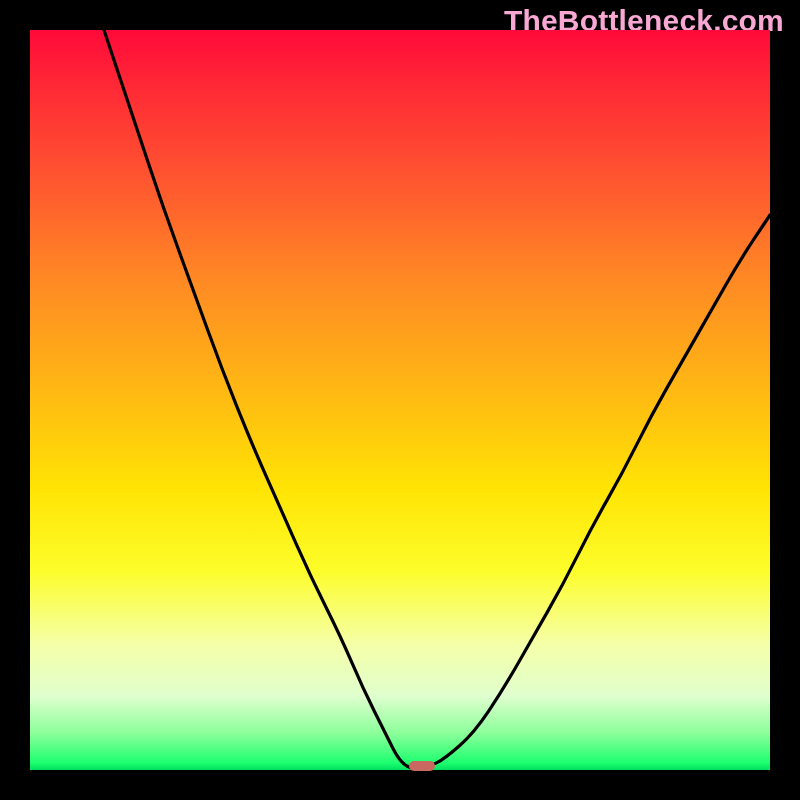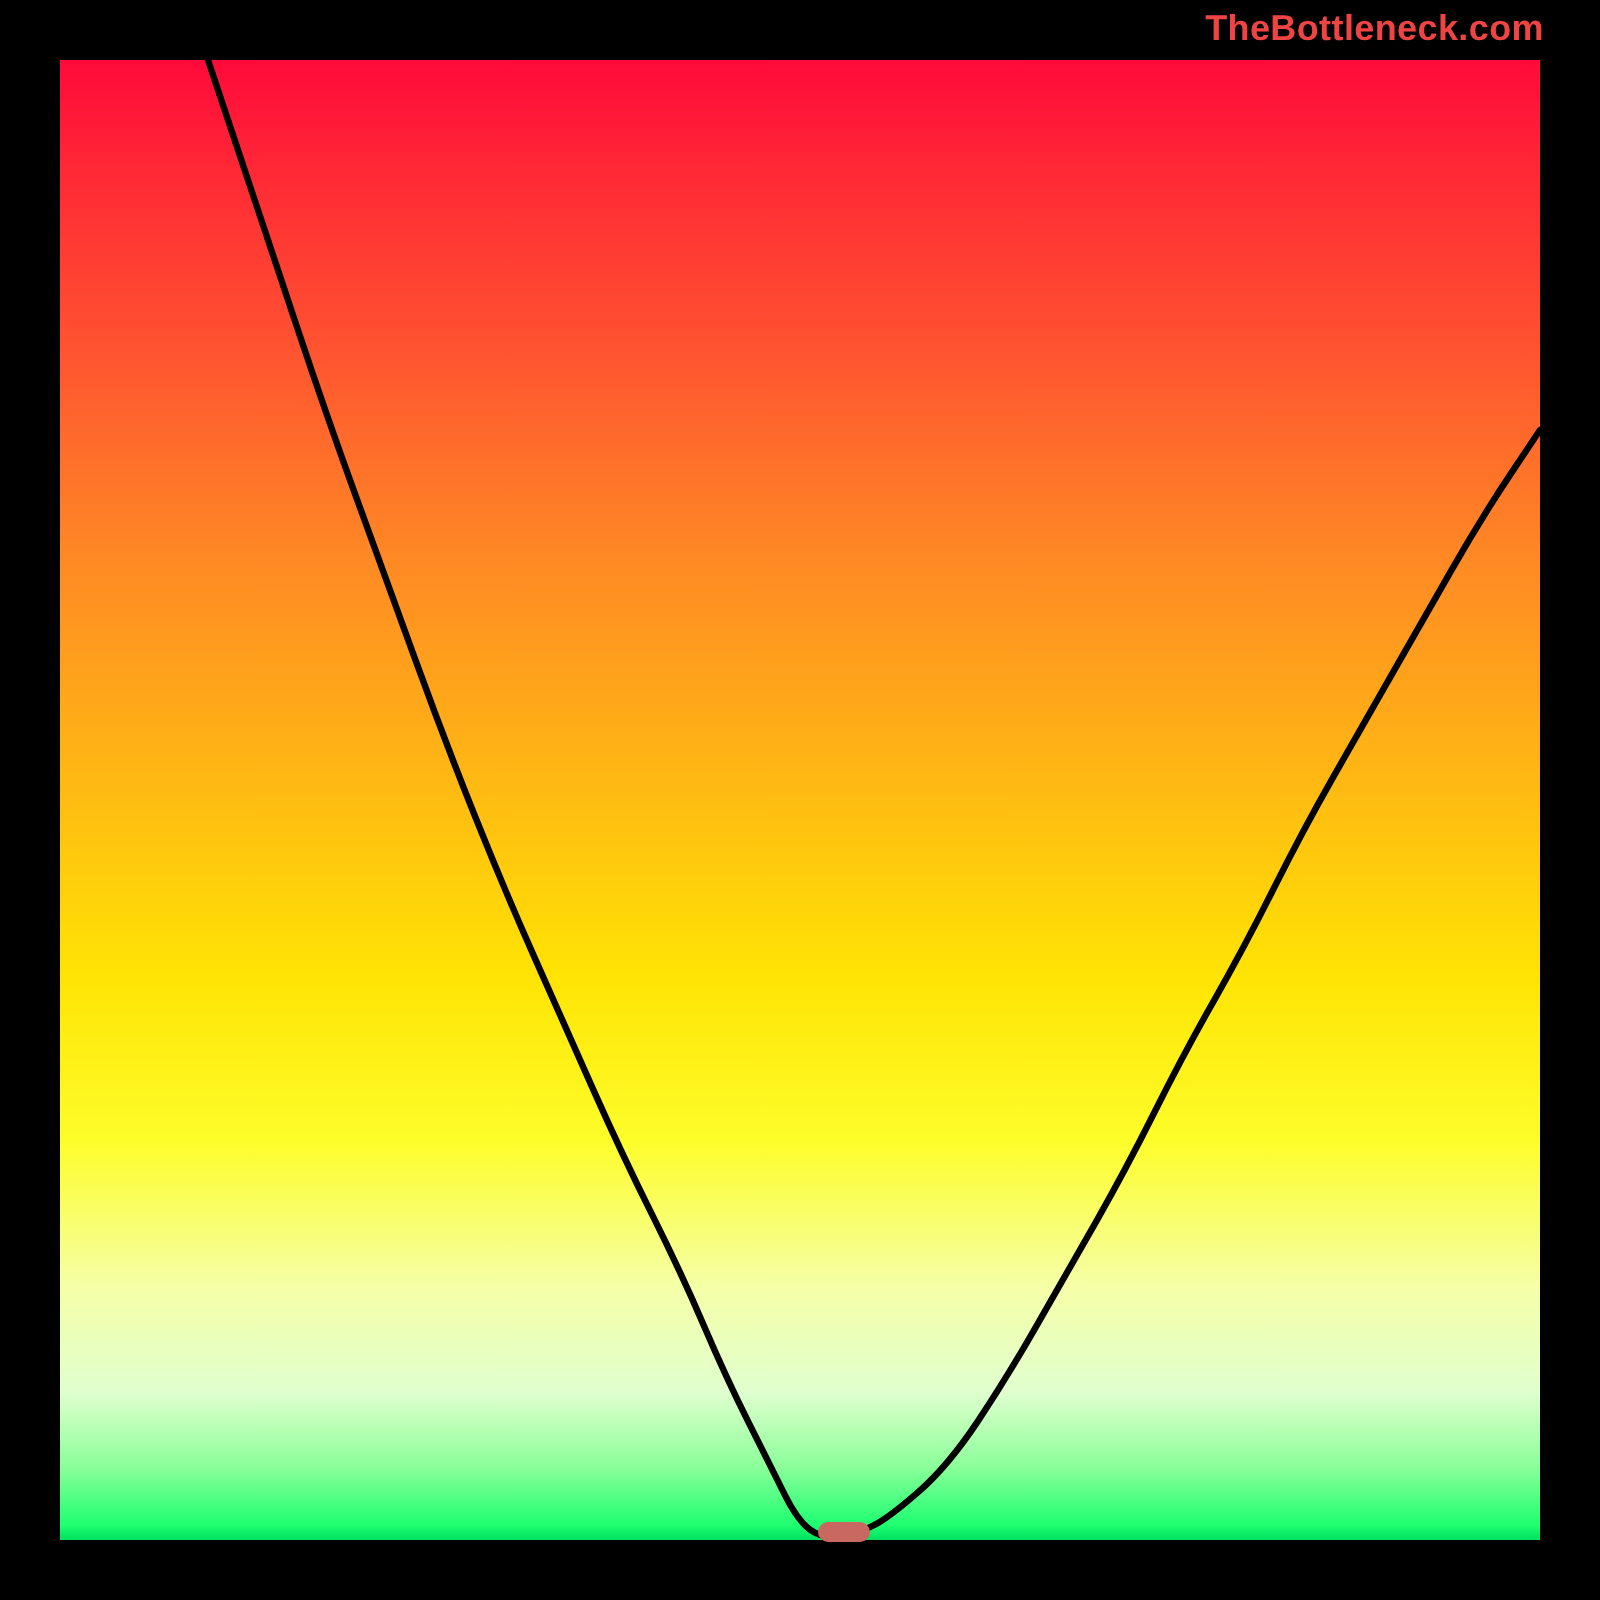--- a/index.html
+++ b/index.html
@@ -13,23 +13,23 @@
   }
   .frame {
     position: relative;
     width: 800px;
     height: 800px;
     background: #000;
   }
   .attribution {
     position: absolute;
     top: 4px;
-    right: 28px;
-    color: #ef4444;
-    font-size: 18px;
+    right: 16px;
+    color: #f9a8d4;
+    font-size: 30px;
     font-weight: 600;
     letter-spacing: 0.2px;
   }
   .plot-area {
     position: absolute;
     left: 30px;
     top: 30px;
     width: 740px;
     height: 740px;
     background: linear-gradient(

